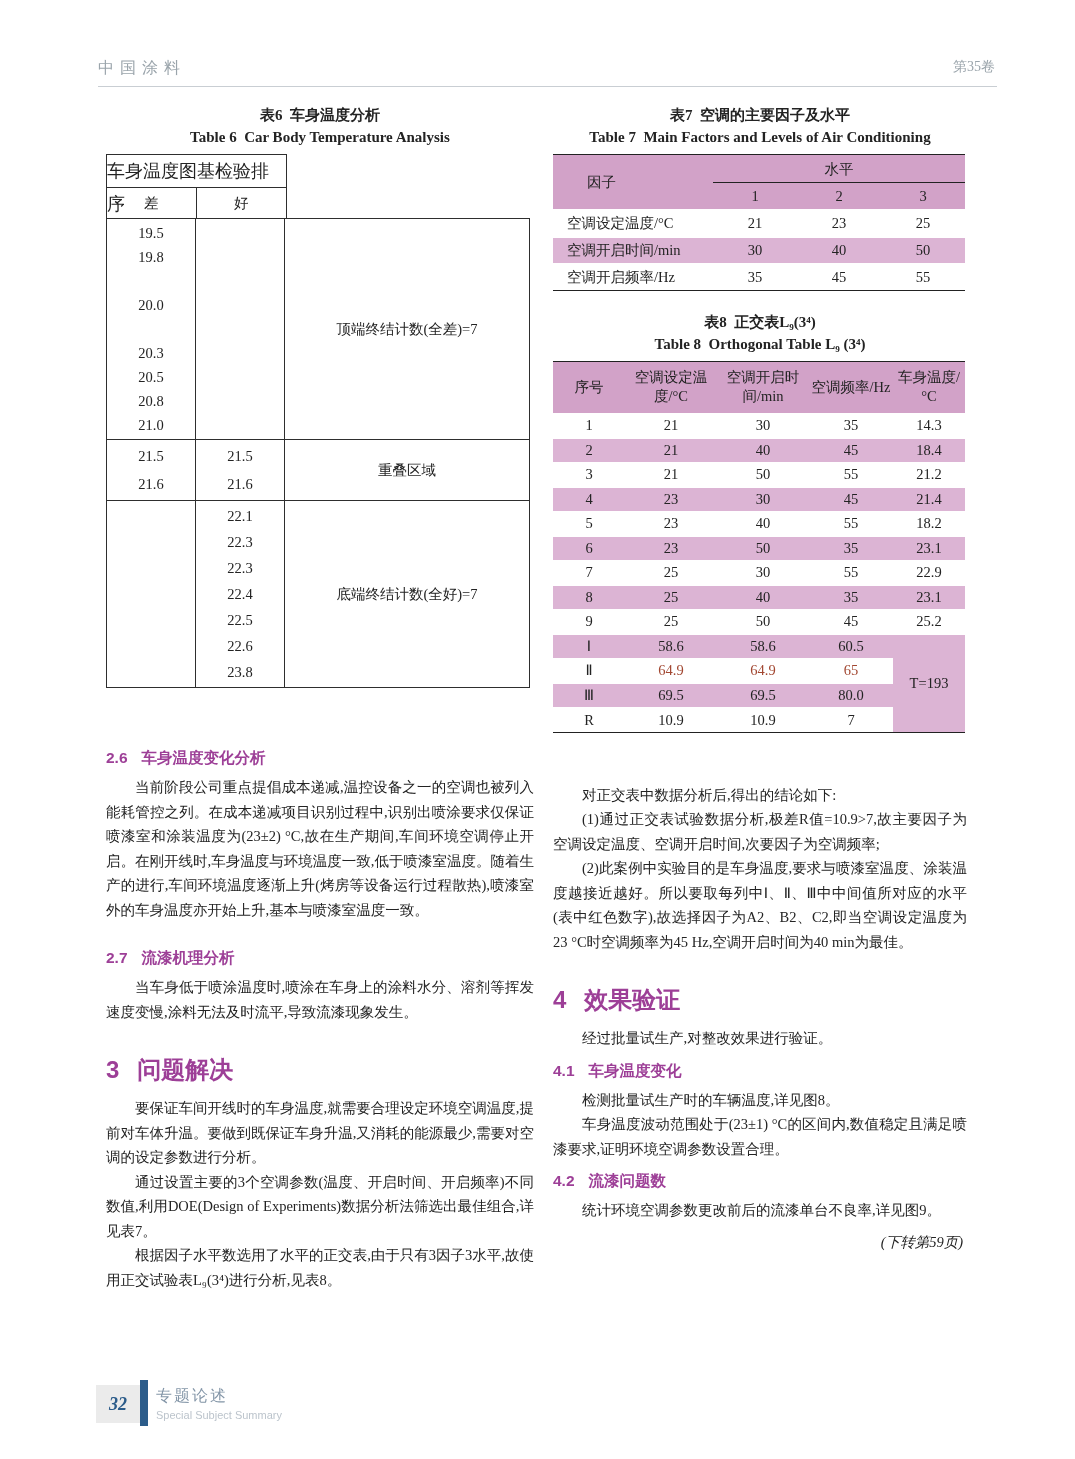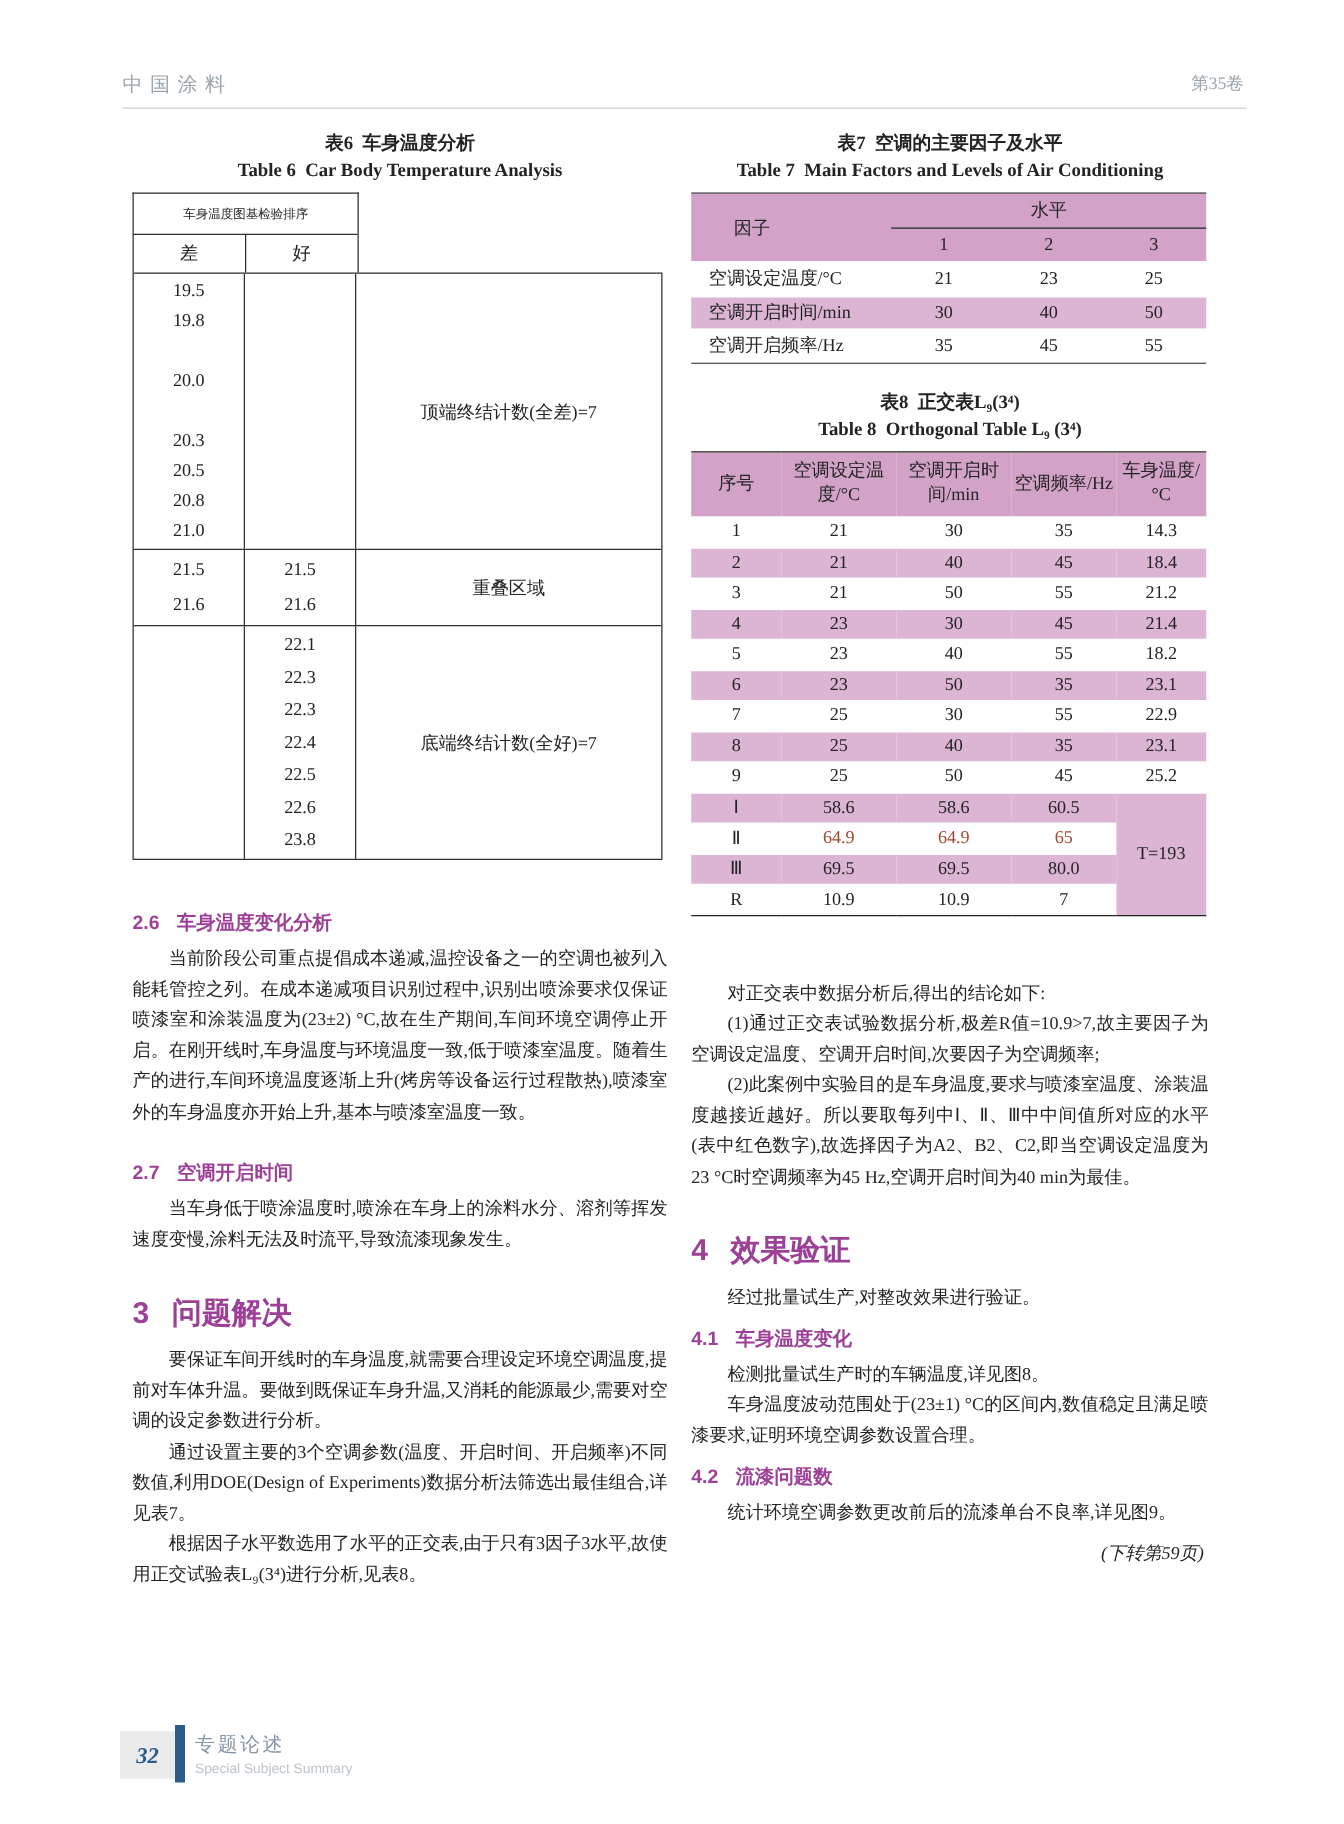--- a/index.html
+++ b/index.html
@@ -18,21 +18,21 @@
   .col { position:absolute; top:104px; }
   .col-left  { left:106px; width:428px; }
   .col-right { left:553px; width:414px; }
 
   .tbl-title { text-align:center; font-weight:bold; font-size:15px; white-space:pre-wrap; line-height:22px; }
   .tbl-title.en { font-size:15px; margin-bottom:6px; }
 
   
   .t6 { width:424px; font-size:14.5px; }
   .t6-head { width:181px; border:1.5px solid #2e2e2e; border-bottom:none; }
-  .t6-span { height:33px; line-height:33px; text-align:center; border-bottom:1px solid #2e2e2e; font-size:10px; }
+  .t6-span { height:33px; line-height:33px; text-align:left; border-bottom:1px solid #2e2e2e; font-size:18px; }
   .t6-colheads { display:flex; height:30px; line-height:30px; text-align:center; }
   .t6-ch { width:50%; border-right:1px solid #2e2e2e; }
   .t6-ch.last { border-right:none; }
   .t6-body { border:1.5px solid #2e2e2e; width:424px; }
   .t6-region { display:flex; align-items:stretch; border-bottom:1px solid #2e2e2e; }
   .t6-region.last { border-bottom:none; }
   .t6-col { width:89px; border-right:1px solid #2e2e2e; display:flex; flex-direction:column; justify-content:space-between; padding:2px 0; }
   .t6-cell { height:var(--rh); line-height:var(--rh); text-align:center; }
   .t6-note { flex:1; display:flex; align-items:center; justify-content:center; font-size:14.5px; }
 
@@ -142,27 +142,27 @@
               <div class="t6-cell">22.4</div>
               <div class="t6-cell">22.5</div>
               <div class="t6-cell">22.6</div>
               <div class="t6-cell">23.8</div>
             </div>
           <div class="t6-note">底端终结计数(全好)=7</div>
         </div>
       </div>
     </div>
 
-    <div class="hgroup sub" style="margin-top:40px">
+    <div class="hgroup sub" style="margin-top:60px">
       <span class="h-num">2.6</span><span>车身温度变化分析</span>
     </div>
     <p class="body-p">当前阶段公司重点提倡成本递减,温控设备之一的空调也被列入能耗管控之列。在成本递减项目识别过程中,识别出喷涂要求仅保证喷漆室和涂装温度为(23±2) °C,故在生产期间,车间环境空调停止开启。在刚开线时,车身温度与环境温度一致,低于喷漆室温度。随着生产的进行,车间环境温度逐渐上升(烤房等设备运行过程散热),喷漆室外的车身温度亦开始上升,基本与喷漆室温度一致。</p>
 
     <div class="hgroup sub">
-      <span class="h-num">2.7</span><span>空调开启时间</span>
+      <span class="h-num">2.7</span><span>流漆机理分析</span>
     </div>
     <p class="body-p">当车身低于喷涂温度时,喷涂在车身上的涂料水分、溶剂等挥发速度变慢,涂料无法及时流平,导致流漆现象发生。</p>
 
     <div class="hgroup big">
       <span class="h-num">3</span><span>问题解决</span>
     </div>
     <p class="body-p">要保证车间开线时的车身温度,就需要合理设定环境空调温度,提前对车体升温。要做到既保证车身升温,又消耗的能源最少,需要对空调的设定参数进行分析。</p>
     <p class="body-p">通过设置主要的3个空调参数(温度、开启时间、开启频率)不同数值,利用DOE(Design of Experiments)数据分析法筛选出最佳组合,详见表7。</p>
     <p class="body-p">根据因子水平数选用了水平的正交表,由于只有3因子3水平,故使用正交试验表L₉(3⁴)进行分析,见表8。</p>
   </div>

